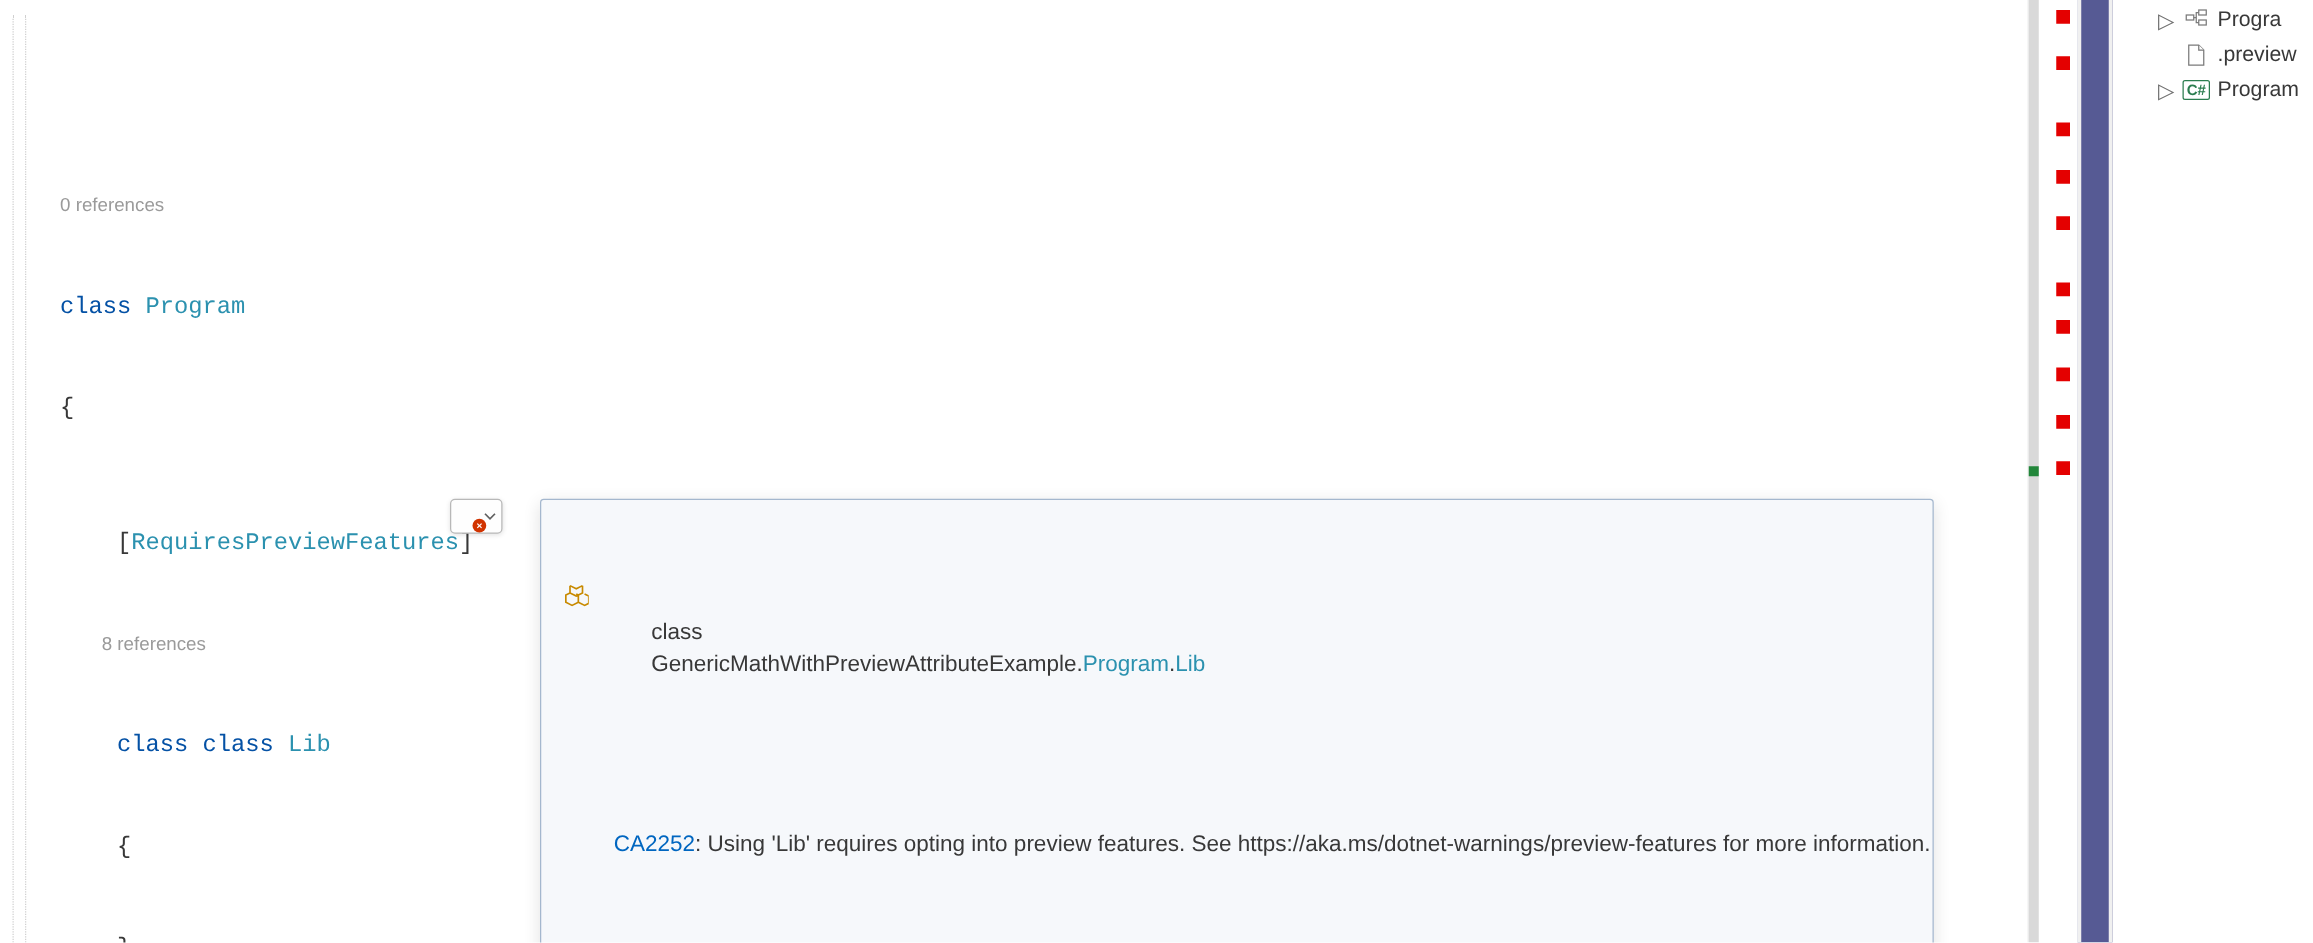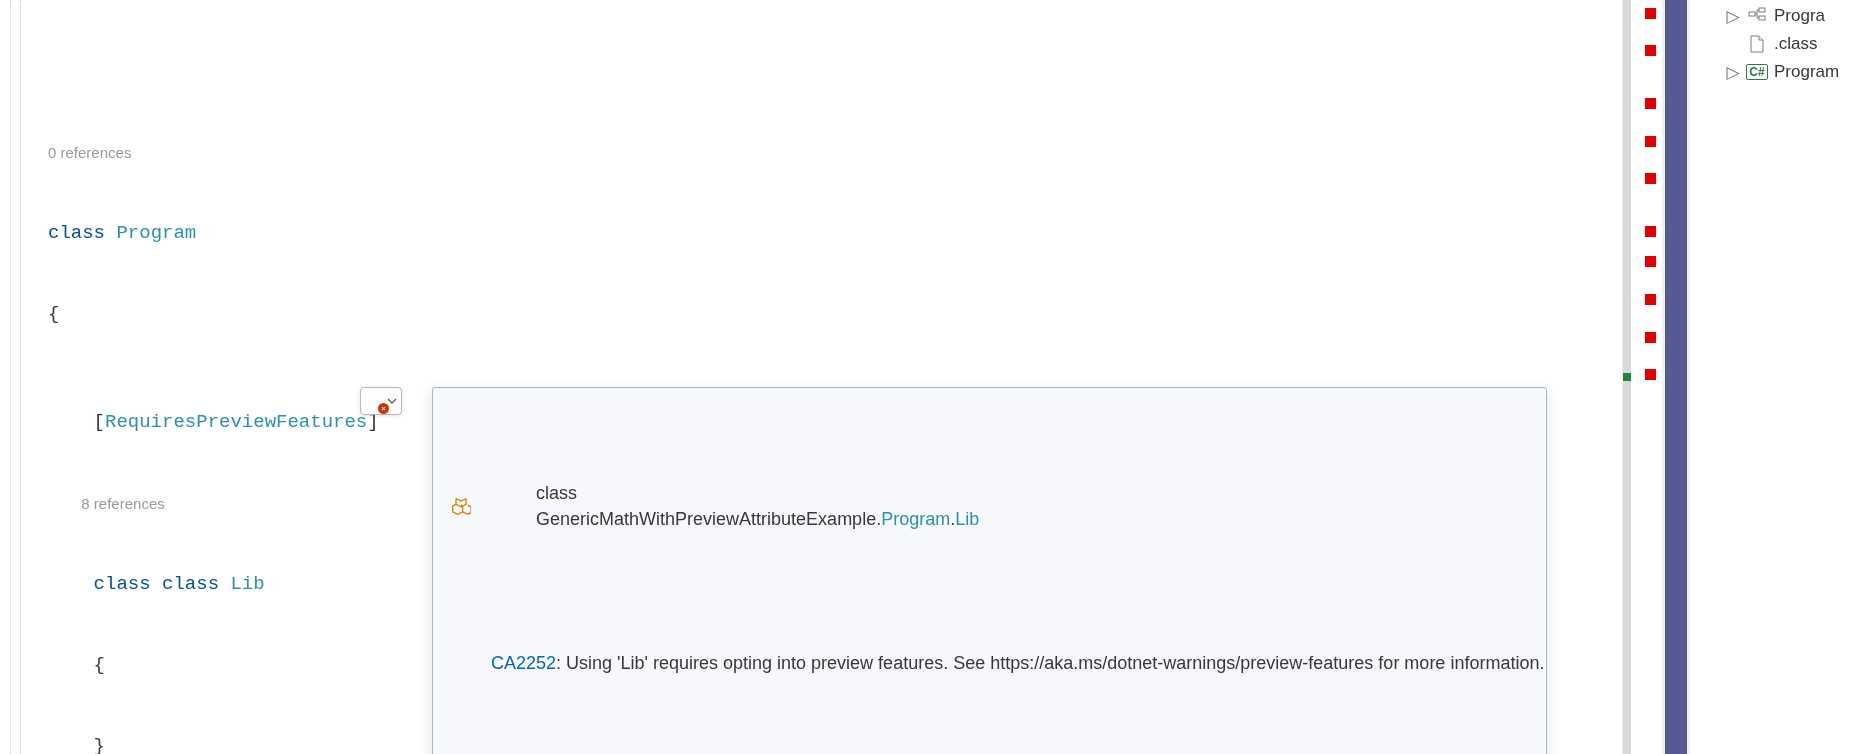--- a/index.html
+++ b/index.html
@@ -14,20 +14,21 @@
   }
   .root { display: flex; height: 100%; }
 
   
   .editor {
     position: relative;
     flex: 1 1 auto;
     padding: 4px 0 0 48px;
     line-height: 27px;
     white-space: pre;
+    margin-top: 12px;
   }
   .editor .indent-guide {
     position: absolute;
     top: 0; bottom: 0;
     width: 0;
     border-left: 1px dotted #d0d0d0;
   }
   .tok-kw   { color: #0451a5; }
   .tok-type { color: #2b91af; }
   .tok-plain{ color: #383838; }
@@ -67,21 +68,21 @@
     background: #f6f8fb;
     border: 1px solid #a4b7ce;
     border-radius: 3px;
     box-shadow: 0 4px 14px rgba(0,0,0,0.12);
     font-family: "Segoe UI", Arial, sans-serif;
     font-size: 18px;
     color: #383838;
     padding: 14px 18px 14px 18px;
     line-height: 26px;
   }
-  .tooltip .tt-head { display: flex; align-items: center; gap: 15px; margin-bottom: 14px;}
+  .tooltip .tt-head { display: flex; gap: 0; margin-bottom: 14px;}
   .tooltip .tt-link { color: #0066c0; cursor: pointer; }
   .tooltip svg.clsicon { width: 20px; height: 20px; }
   .tooltip .tt-ns   { color: #2b91af; }
 
   
   .overview {
     width: 40px;
     position: relative;
     background: #fff;
     border-left: 1px solid #ededed;
@@ -236,21 +237,21 @@
         <span>Progra</span>
       </div>
       <div class="sol-row">
         <span class="twisty"></span>
         <span class="ic">
           <svg class="file-ic" width="16" height="18" viewBox="0 0 16 18">
             <path d="M2 1h8l4 4v12H2z"></path>
             <path d="M10 1v4h4" fill="none" stroke="#7a7a7a"></path>
           </svg>
         </span>
-        <span>.class</span>
+        <span>.preview</span>
       </div>
       <div class="sol-row">
         <span class="twisty">▷</span>
         <span class="ic">
           <span class="cs-badge">C#</span>
         </span>
         <span>Program</span>
       </div>
     </div>
 

